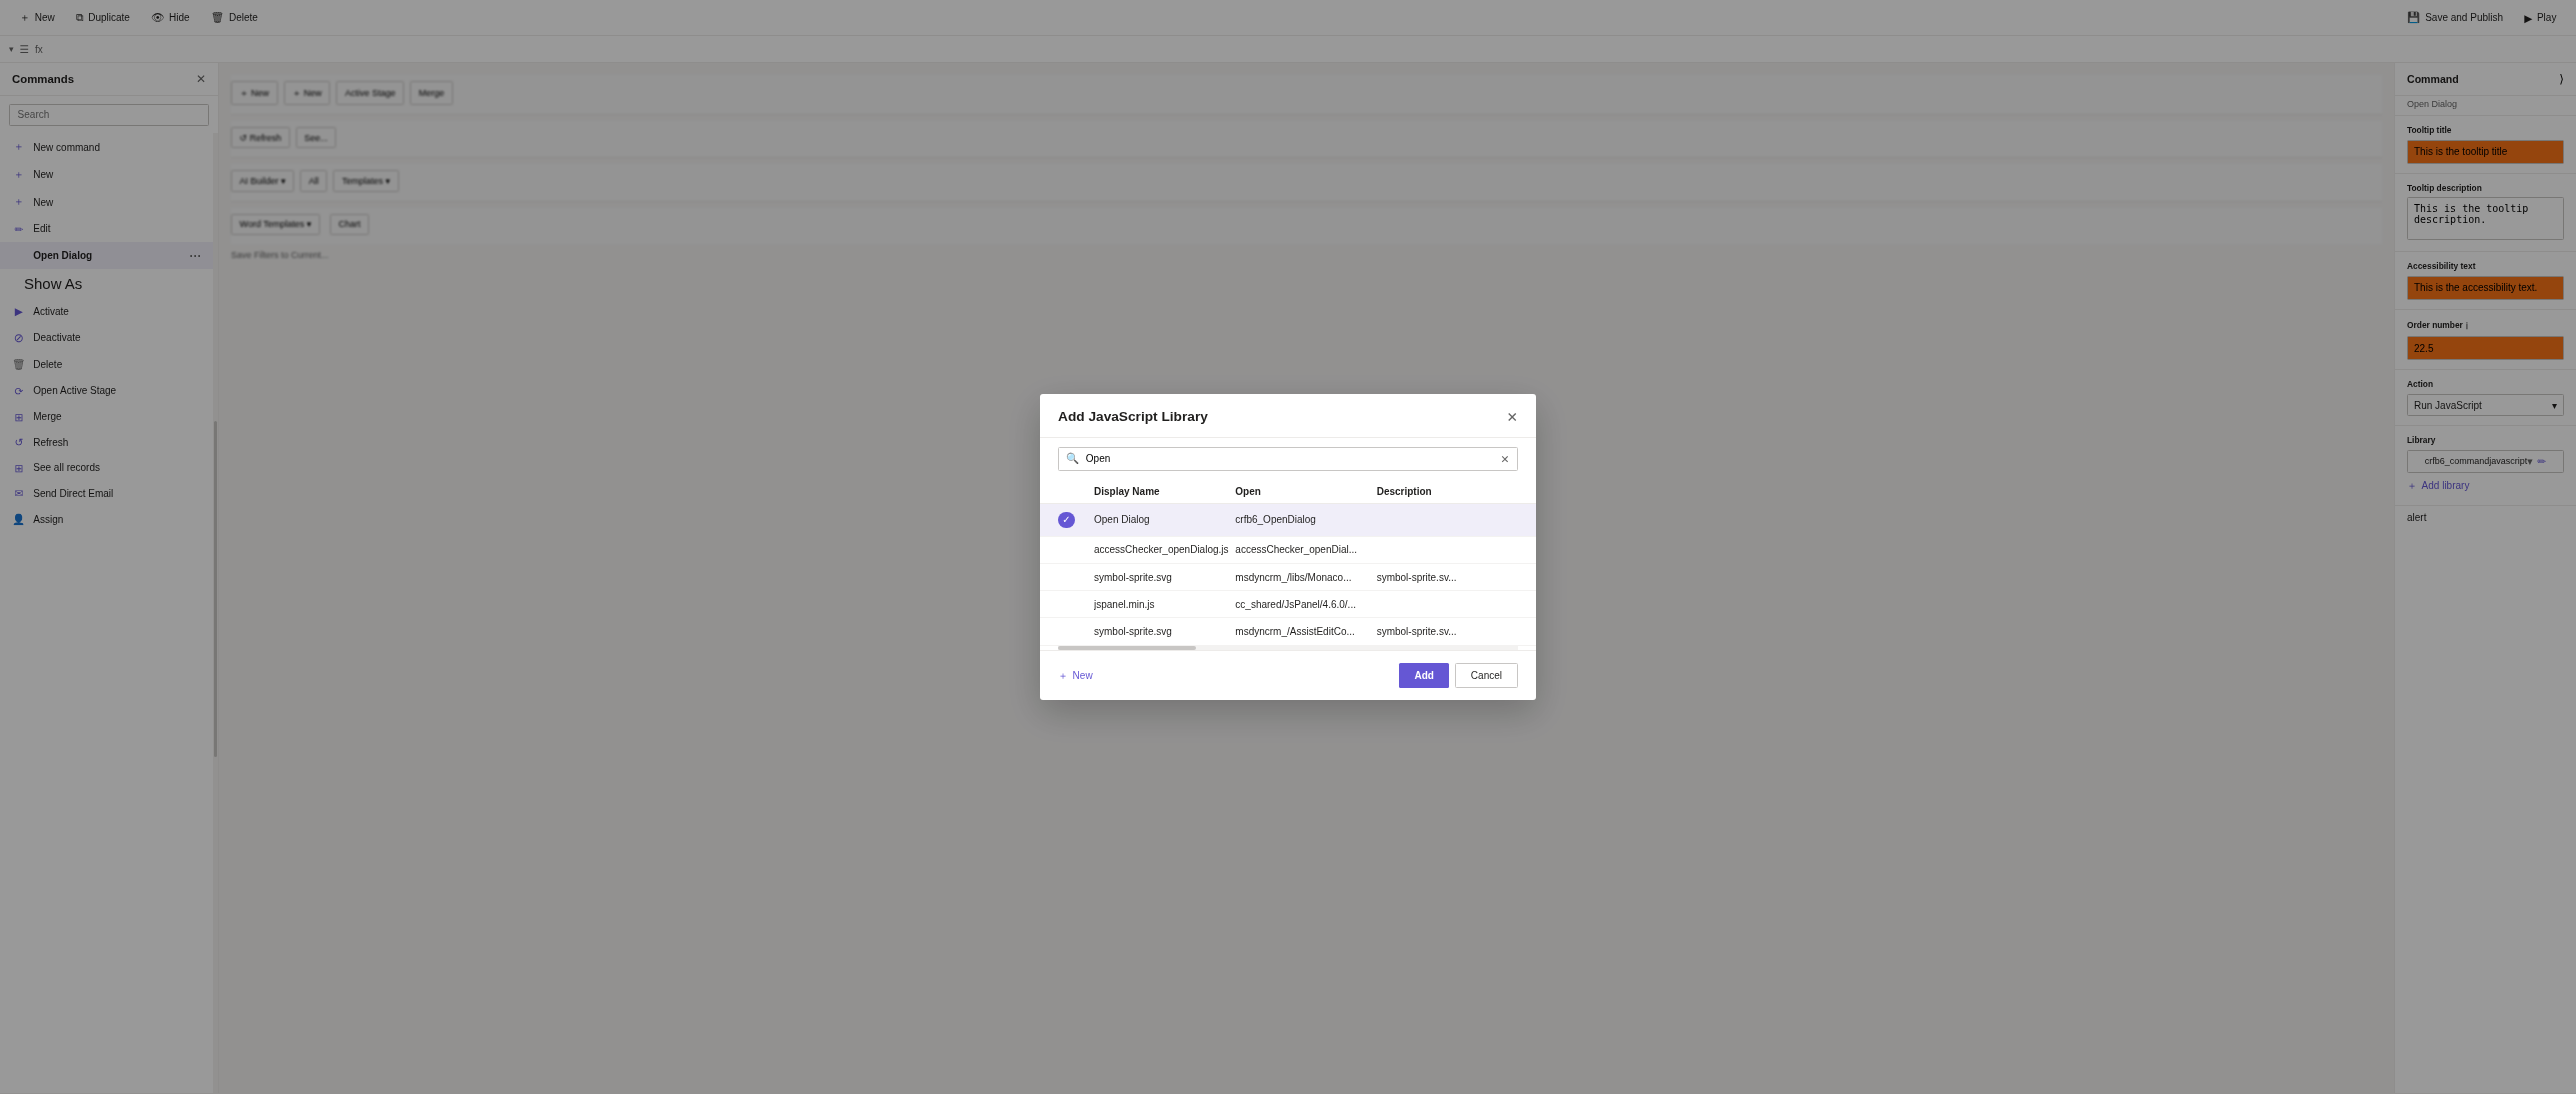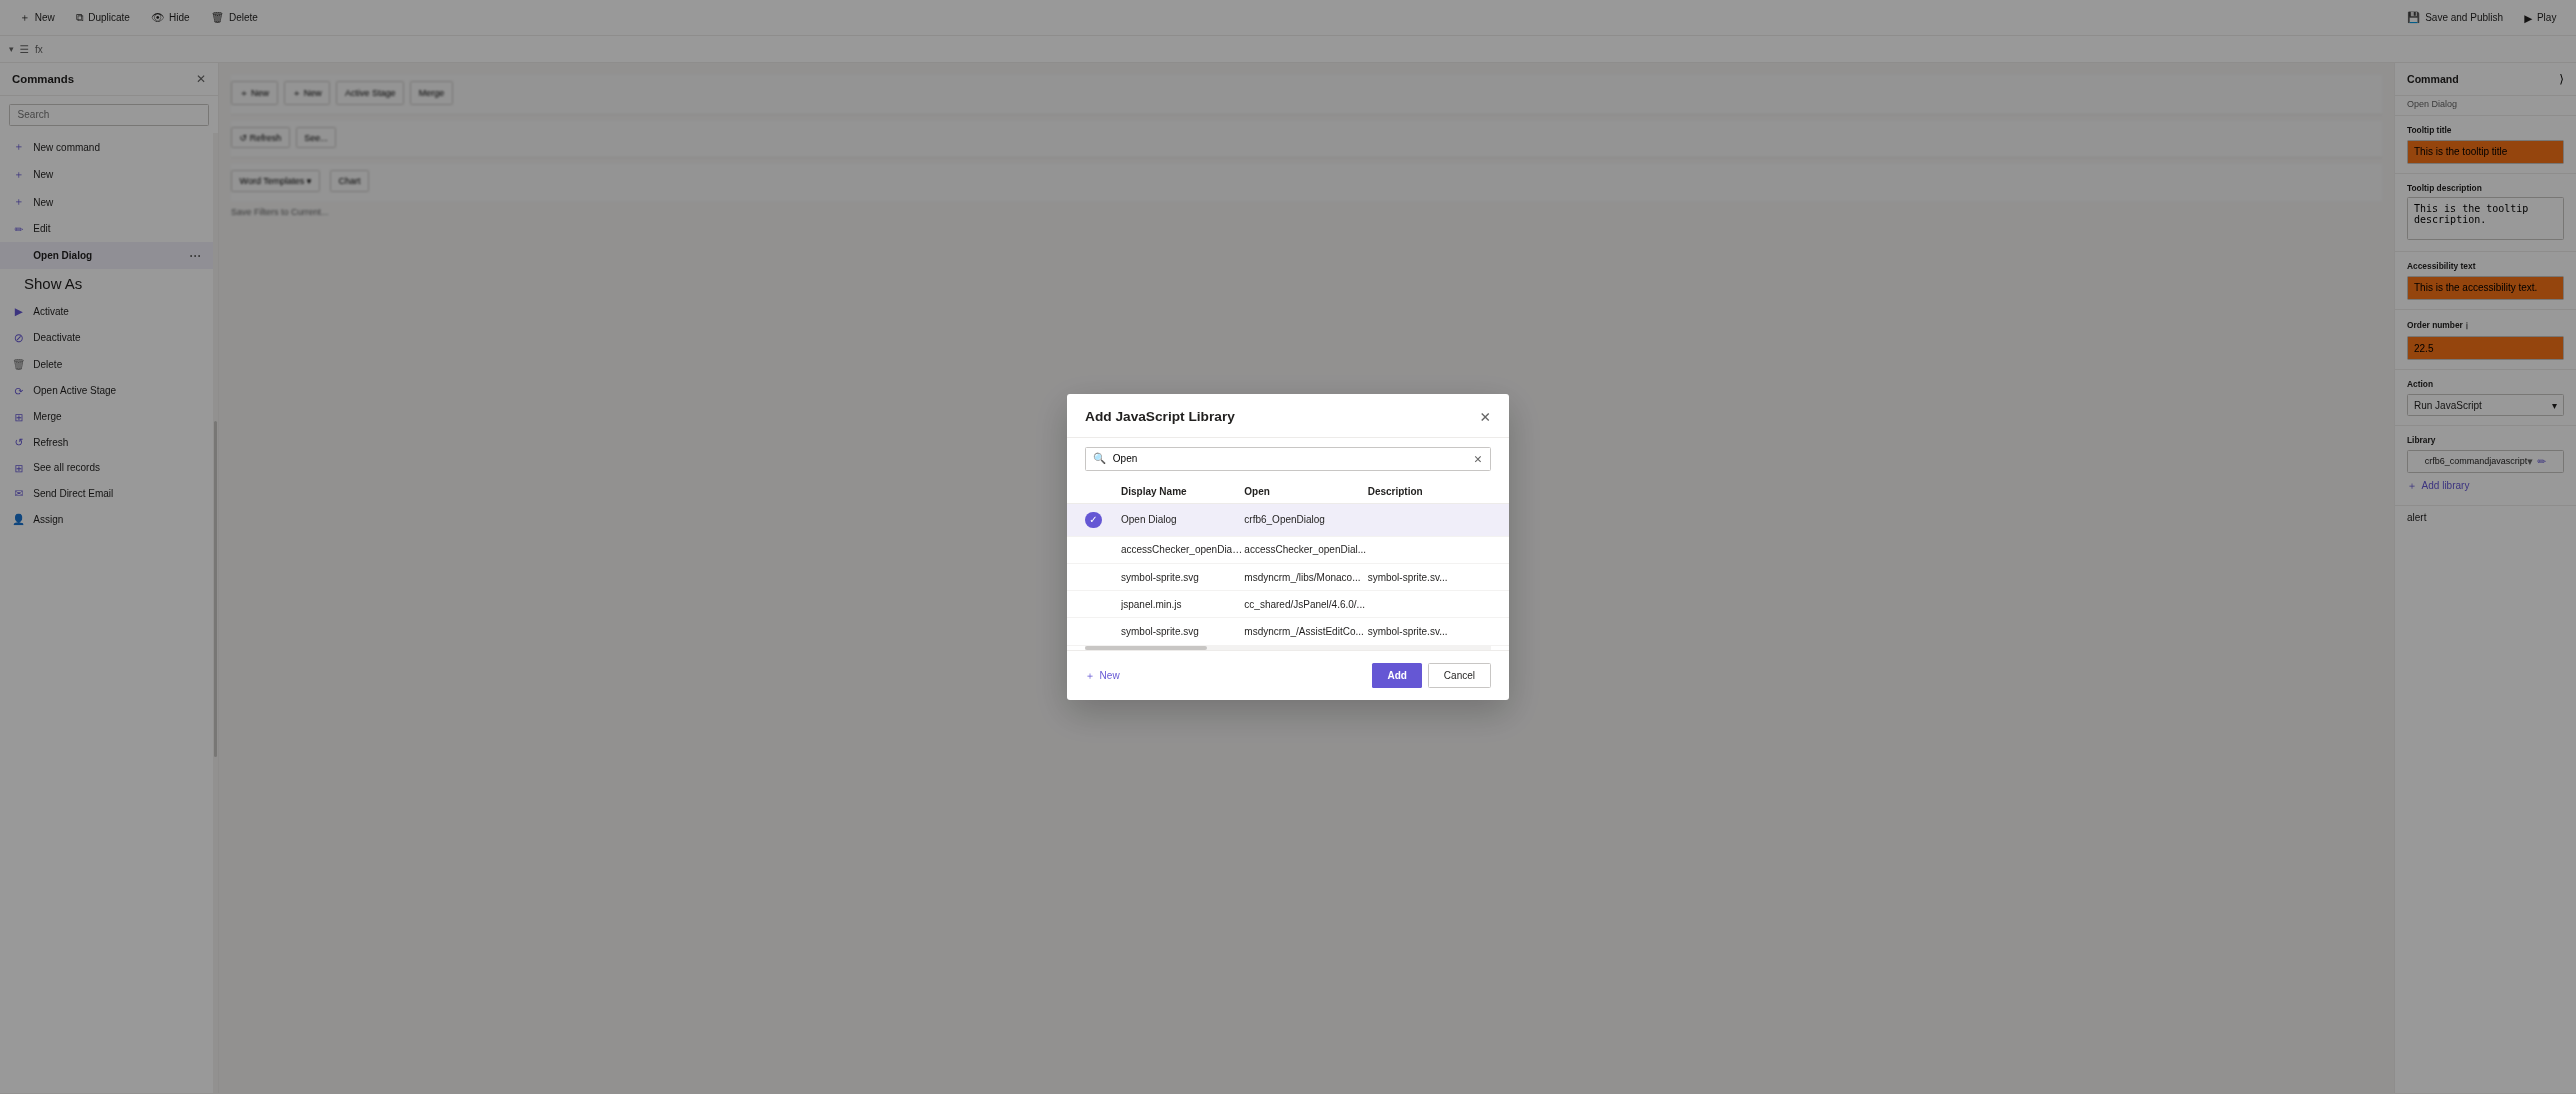--- a/index.html
+++ b/index.html
@@ -110,21 +110,21 @@
     }
     .right-panel-code { font-size: 10px; color: #201f1e; padding: 6px 12px; }
 
     
     .modal-overlay {
       position: fixed; top: 0; left: 0; right: 0; bottom: 0;
       background: rgba(0,0,0,0.4); z-index: 100;
       display: flex; align-items: center; justify-content: center;
     }
     .modal {
-      background: #fff; border-radius: 3px; width: 442px; max-height: 456px;
+      background: #fff; border-radius: 3px; width: 496px; max-height: 456px;
       display: flex; flex-direction: column; box-shadow: 0 12px 36px rgba(0,0,0,0.22);
     }
     .modal-header {
       display: flex; align-items: center; justify-content: space-between;
       padding: 15px 18px 12px; border-bottom: 0.8px solid #edebe9;
     }
     .modal-title { font-size: 13.7px; font-weight: 600; }
     .modal-close { background: none; border: none; cursor: pointer; font-size: 13.7px; color: #666; }
 
     .modal-search {
@@ -328,20 +328,25 @@
     <div class="content-inner">
       <div style="display:flex;gap:6px;flex-wrap:wrap;padding:6px 0 9px;background:#fff;border-bottom:0.8px solid #edebe9;margin-bottom:6px;">
         <button class="content-btn">＋ New</button>
         <button class="content-btn">＋ New</button>
         <button class="content-btn">Active Stage</button>
         <button class="content-btn">Merge</button>
       </div>
       <div style="display:flex;gap:6px;flex-wrap:wrap;padding:6px 0 9px;background:#fff;border-bottom:0.8px solid #edebe9;margin-bottom:6px;">
         <button class="content-btn">↺ Refresh</button>
         <button class="content-btn">See...</button>
+      </div>
+      <div style="display:flex;gap:6px;flex-wrap:wrap;padding:6px 0 9px;background:#fff;border-bottom:0.8px solid #edebe9;margin-bottom:6px;">
+        <button class="content-btn">AI Builder ▾</button>
+        <button class="content-btn">All</button>
+        <button class="content-btn">Templates ▾</button>
       </div>
       <div style="display:flex;gap:10px;flex-wrap:wrap;padding:6px 0 9px;background:#fff;">
         <button class="content-btn">Word Templates ▾</button>
         <button class="content-btn">Chart</button>
       </div>
       <div style="padding:6px 0;font-size:9px;color:#666;">Save Filters to Current...</div>
     </div>
   </div>
 
   <div class="right-panel">

